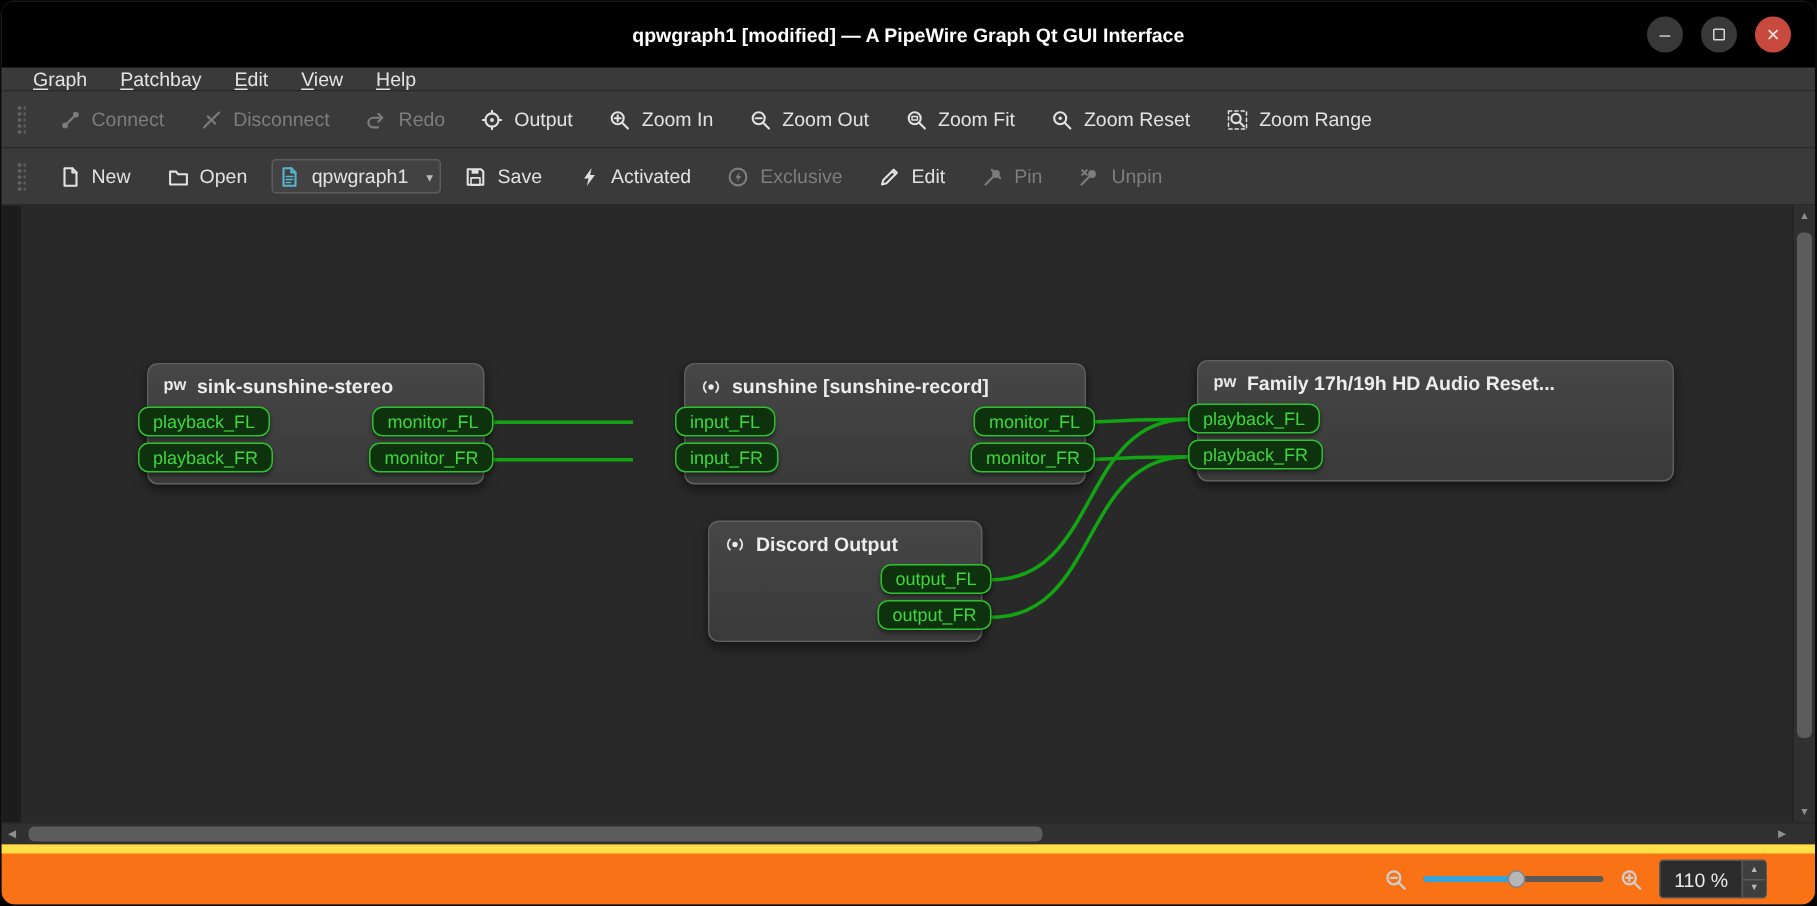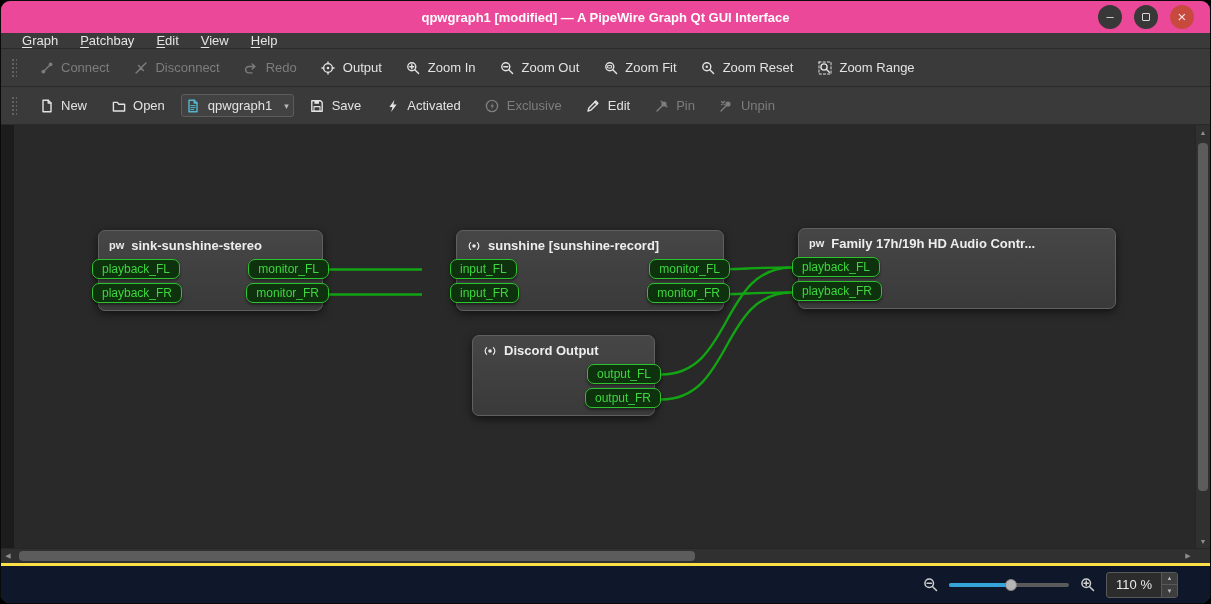--- a/index.html
+++ b/index.html
@@ -1,20 +1,20 @@
 <!DOCTYPE html>
 <html style="--port-green: #3fd63f; --port-border: #2ec22e; --port-bg: #0d320d; --connection-green: #12a412; --slider-accent: #35a5d9; --close-button: #c84a3f;"><head>
 <meta charset="utf-8">
 <style>
   * { box-sizing: border-box; margin: 0; padding: 0; }
   html,body { width: 1211px; height: 604px; background: #000; font-family: "Liberation Sans", sans-serif; }
   .window { width: 1211px; height: 604px; border-radius: 10px; overflow: hidden; display: flex; flex-direction: column; background: #353535; border: 1px solid #0a0a0a; }
 
   
-  .titlebar { height: 32px; background: #ec4899; display: flex; align-items: center; justify-content: center; position: relative; flex: none; }
+  .titlebar { height: 44px; background: #000000; display: flex; align-items: center; justify-content: center; position: relative; flex: none; }
   .titlebar .title { color: #ffffff; font-weight: bold; font-size: 13px; }
   .win-controls { position: absolute; right: 16px; top: 0; height: 100%; display: flex; align-items: center; gap: 12px; }
   .win-btn { width: 24px; height: 24px; border-radius: 50%; background: #383838; color: #d8d8d8; display: flex; align-items: center; justify-content: center; font-size: 12px; cursor: default; }
   .win-btn.close { background: var(--close-button, #c84a3f); color: #f3e3e1; }
   .glyph-min::before { content: "–"; font-size: 13px; line-height: 1; }
   .glyph-max { width: 8px; height: 8px; border: 1.2px solid currentColor; border-radius: 1px; display: block; }
   .glyph-close::before { content: "×"; font-size: 15px; line-height: 1; }
 
   
   .menubar { height: 16px; background: #3a3a3a; display: flex; align-items: center; padding: 0 12px; gap: 4px; border-bottom: 1px solid #2a2a2a; flex: none; }
@@ -55,21 +55,21 @@
   .scroll-arrow.h { width: 14px; height: 100%; }
   .vtrack { flex: 1; position: relative; }
   .vthumb { position: absolute; left: 2px; right: 2px; top: 4px; height: 88%; background: #5c5c5c; border-radius: 4px; }
   .hscroll-row { height: 15px; display: flex; flex: none; background: #303030; border-top: 1px solid #262626; }
   .hscroll { flex: 1; display: flex; }
   .htrack { flex: 1; position: relative; }
   .hthumb { position: absolute; top: 2px; bottom: 2px; left: 4px; width: 58%; background: #5c5c5c; border-radius: 4px; }
   .hcorner { width: 15px; flex: none; background: #303030; }
 
   
-  .statusbar { height: 40px; background: #0f172a; display: flex; align-items: center; justify-content: flex-end; gap: 11px; padding: 0 32px 0 10px; flex: none; border-top: 3px solid #fde047; }
+  .statusbar { height: 40px; background: #f97316; display: flex; align-items: center; justify-content: flex-end; gap: 11px; padding: 0 32px 0 10px; flex: none; border-top: 6px solid #fde047; }
   .zoom-btn { color: #cfcfcf; display: inline-flex; }
   .zoom-btn svg { width: 15px; height: 15px; }
   .slider { width: 120px; height: 16px; position: relative; }
   .slider .track { position: absolute; left: 0; right: 0; top: 6px; height: 4px; background: #5a5a5a; border-radius: 2px; }
   .slider .fill { position: absolute; left: 0; top: 6px; height: 4px; background: var(--slider-accent, #35a5d9); border-radius: 2px; }
   .slider .handle { position: absolute; top: 2px; width: 12px; height: 12px; border-radius: 50%; background: #b6b6b6; border: 1px solid #828282; }
   .spinbox { display: flex; align-items: stretch; background: #2c2c2c; border: 1px solid #595959; border-radius: 3px; height: 26px; overflow: hidden; }
   .spin-value { color: #eaeaea; font-size: 13px; display: flex; align-items: center; padding: 0 9px; }
   .spin-btns { display: flex; flex-direction: column; border-left: 1px solid #595959; width: 16px; }
   .spin-btn { flex: 1; display: flex; align-items: center; justify-content: center; color: #b8b8b8; font-size: 6px; background: #3e3e3e; }
@@ -330,21 +330,21 @@
             </div>
             <div class="pcol right">
               <div class="port out">monitor_FL</div>
               <div class="port out">monitor_FR</div>
             </div>
           </div>
         </div>
         <div class="node" style="left: 797px; top: 103px; width: 318px;">
           <div class="node-header">
             <span class="node-icon">pw</span>
-            <span class="node-title-text">Family 17h/19h HD Audio Contr...</span>
+            <span class="node-title-text">Family 17h/19h HD Audio Reset...</span>
           </div>
           <div class="node-body">
             <div class="pcol left">
               <div class="port in">playback_FL</div>
               <div class="port in">playback_FR</div>
             </div>
             <div class="pcol right"></div>
           </div>
         </div>
         <div class="node" style="left: 471px; top: 210px; width: 183px;">

